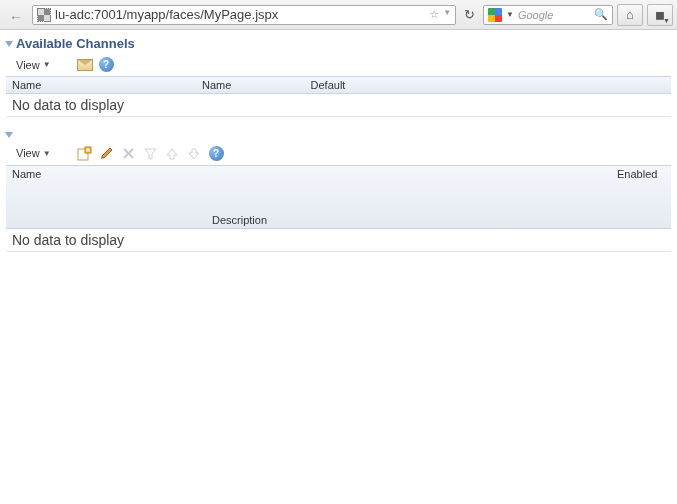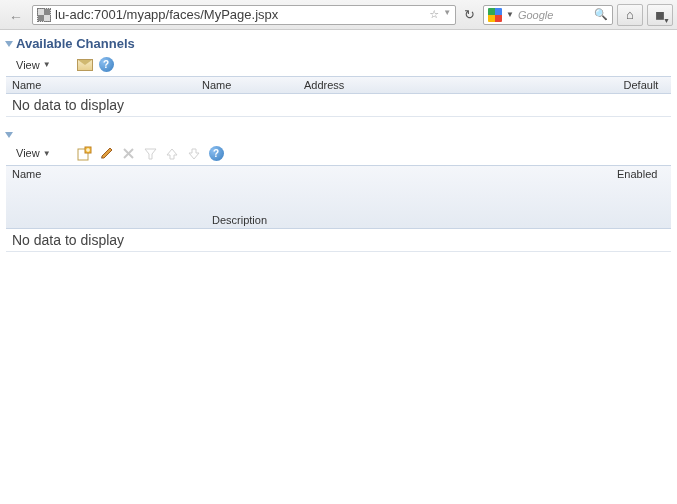--- a/index.html
+++ b/index.html
@@ -98,21 +98,20 @@
         <span class="dd">▼</span>
       </div>
       <div class="tb-sep"></div>
       <div class="mail-icon"></div>
       <div class="help-icon">?</div>
     </div>
     <div class="grid">
       <div class="grid-head">
         <div class="col c-name">Name</div>
         <div class="col c-type">Name</div>
-        <div class="col c-addr">Address</div>
         <div class="col c-def">Default</div>
       </div>
       <div class="grid-body">No data to display</div>
     </div>
   </div>
 
   <div class="panel p2">
     <div class="panel-header">
       <div class="disclose open"></div>
     </div>

